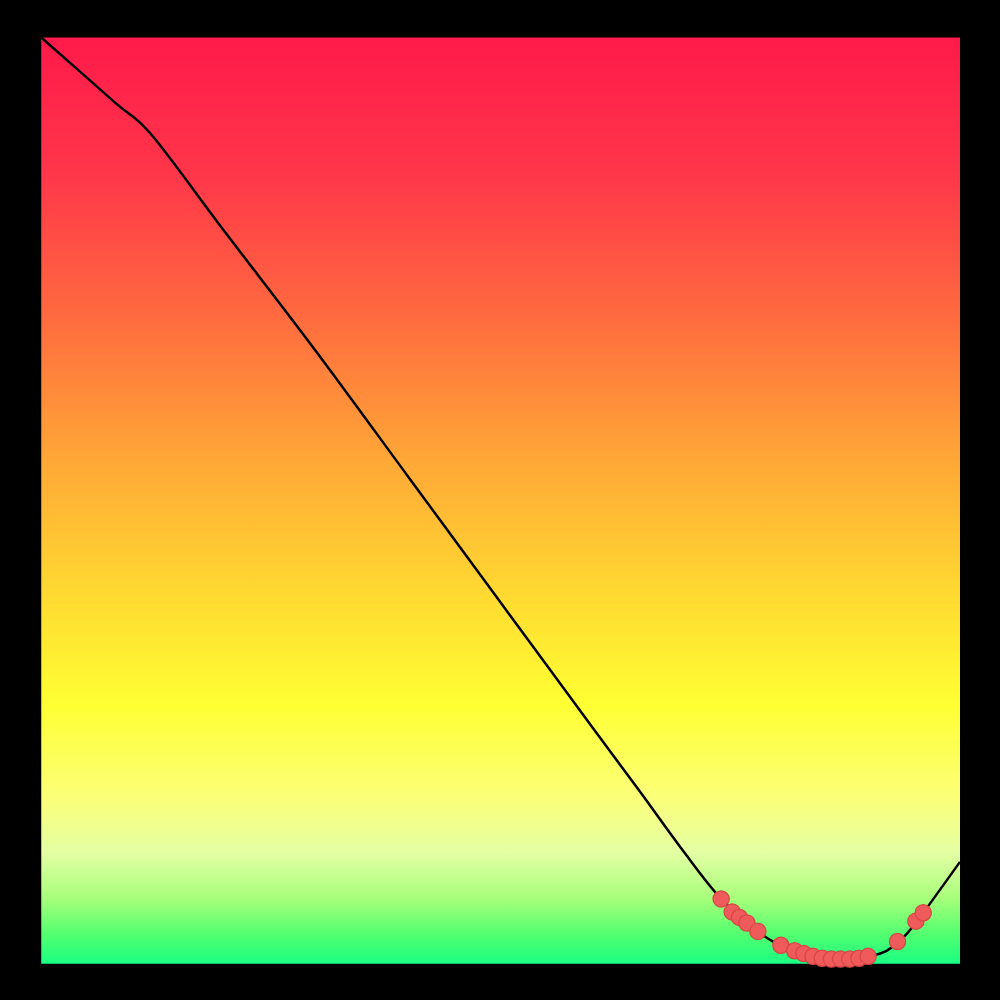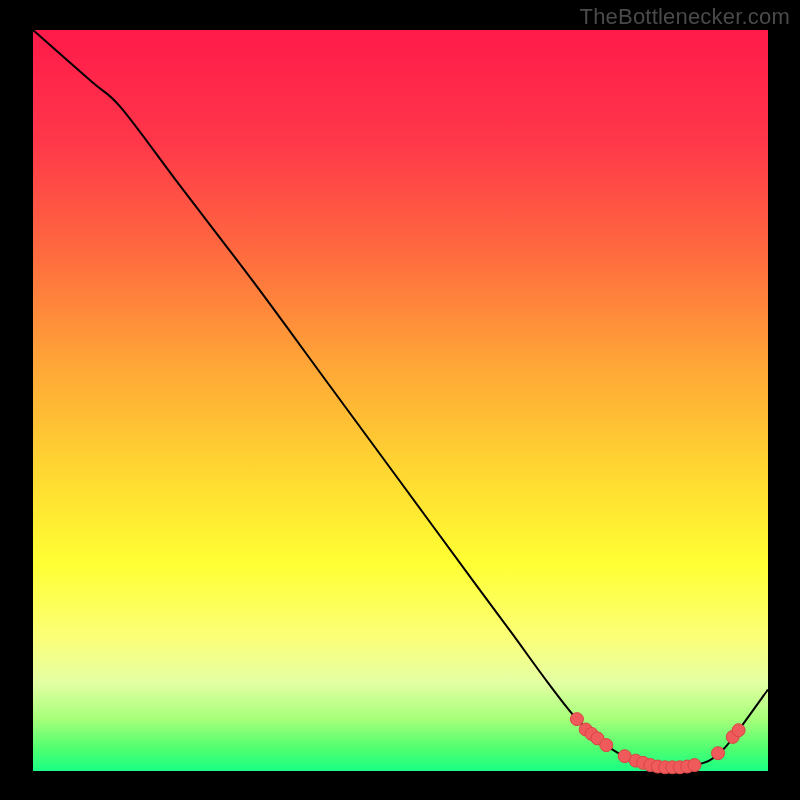--- a/index.html
+++ b/index.html
@@ -30,21 +30,20 @@
   svg.plot {
     position: absolute;
     left: 0;
     top: 0;
   }
 </style>
 </head>
 <body>
 
 <div class="frame">
-  <div class="watermark">TheBottlenecker.com</div>
   <svg class="plot" width="800" height="800">
     <defs>
       <linearGradient id="bg-grad" x1="0" y1="0" x2="0" y2="1">
           <stop offset="0%" stop-color="#ff1a4a"></stop>
           <stop offset="15%" stop-color="#ff374a"></stop>
           <stop offset="30%" stop-color="#ff6a3f"></stop>
           <stop offset="45%" stop-color="#ffa537"></stop>
           <stop offset="60%" stop-color="#ffd931"></stop>
           <stop offset="72%" stop-color="#ffff33"></stop>
           <stop offset="82%" stop-color="#fbff78"></stop>

